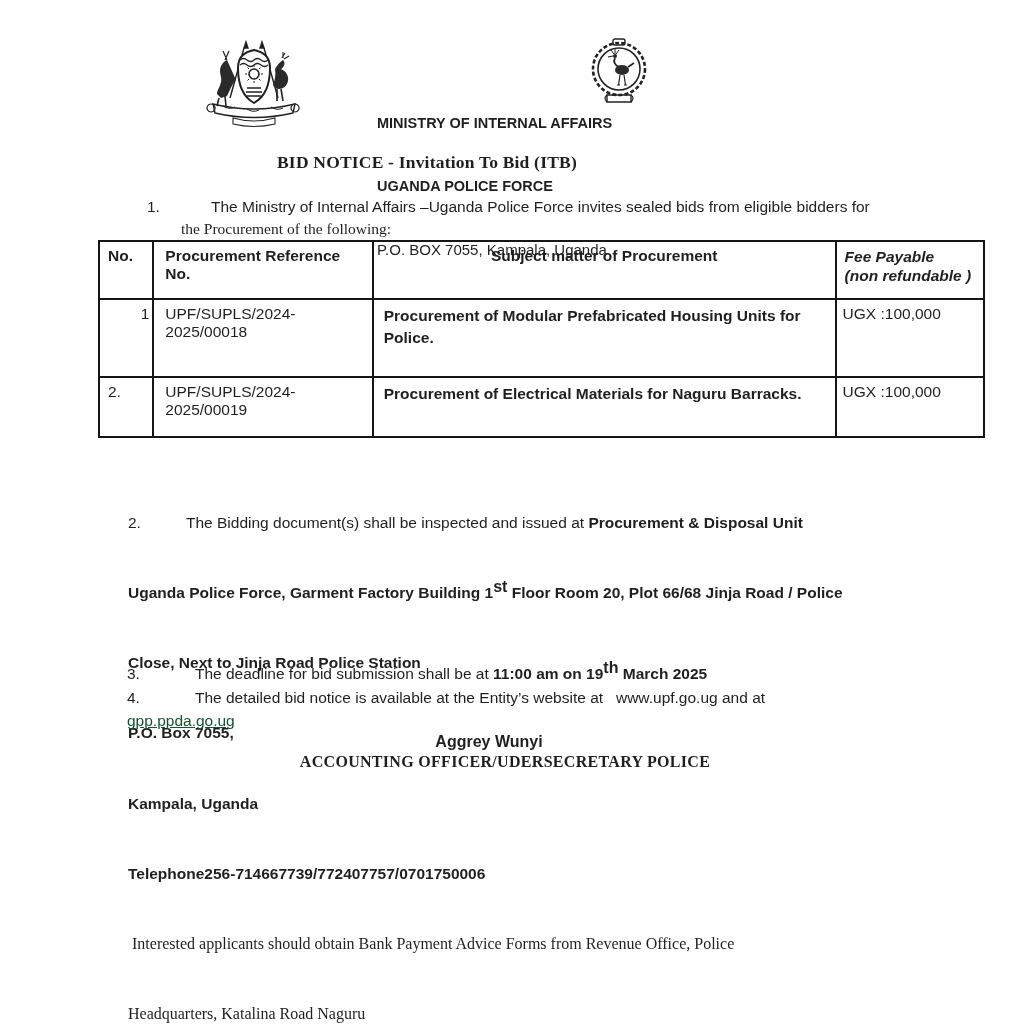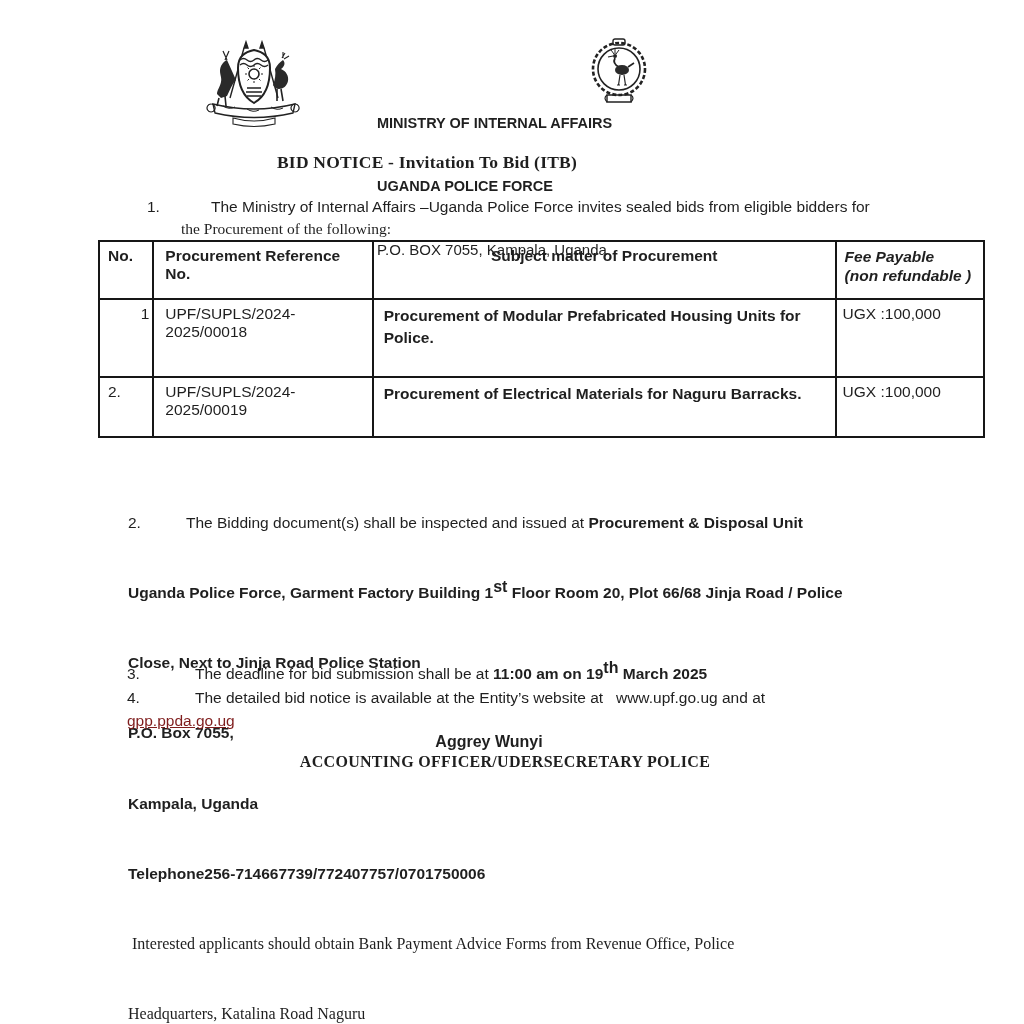--- a/index.html
+++ b/index.html
@@ -178,18 +178,18 @@
     <div class="b">P.O. Box 7055,</div>
     <div class="b">Kampala, Uganda</div>
     <div class="b">Telephone256-714667739/772407757/0701750006</div>
     <div class="serif-line"> Interested applicants should obtain Bank Payment Advice Forms from Revenue Office, Police</div>
     <div class="serif-line">Headquarters, Katalina Road Naguru</div>
   </div>
 
   <div class="abs body-txt" id="sec3"><span>3.</span><span class="num-gap"></span><span>The deadline for bid submission shall be at </span><span class="b">11:00 am on 19</span><sup class="b">th</sup><span class="b"> March 2025</span></div>
 
   <div class="abs body-txt" id="sec4"><span>4.</span><span class="num-gap"></span><span>The detailed bid notice is available at the Entity’s website at   www.upf.go.ug and at</span></div>
-  <div class="abs body-txt" id="gpp-link" style="color:#7f1d1d">gpp.ppda.go.ug</div>
+  <div class="abs body-txt" id="gpp-link" style="color:#14532d">gpp.ppda.go.ug</div>
 
   <div class="abs b" id="sig-name">Aggrey Wunyi</div>
   <div class="abs serif b" id="sig-title">ACCOUNTING OFFICER/UDERSECRETARY POLICE</div>
 
 </div>
 
 </body></html>

